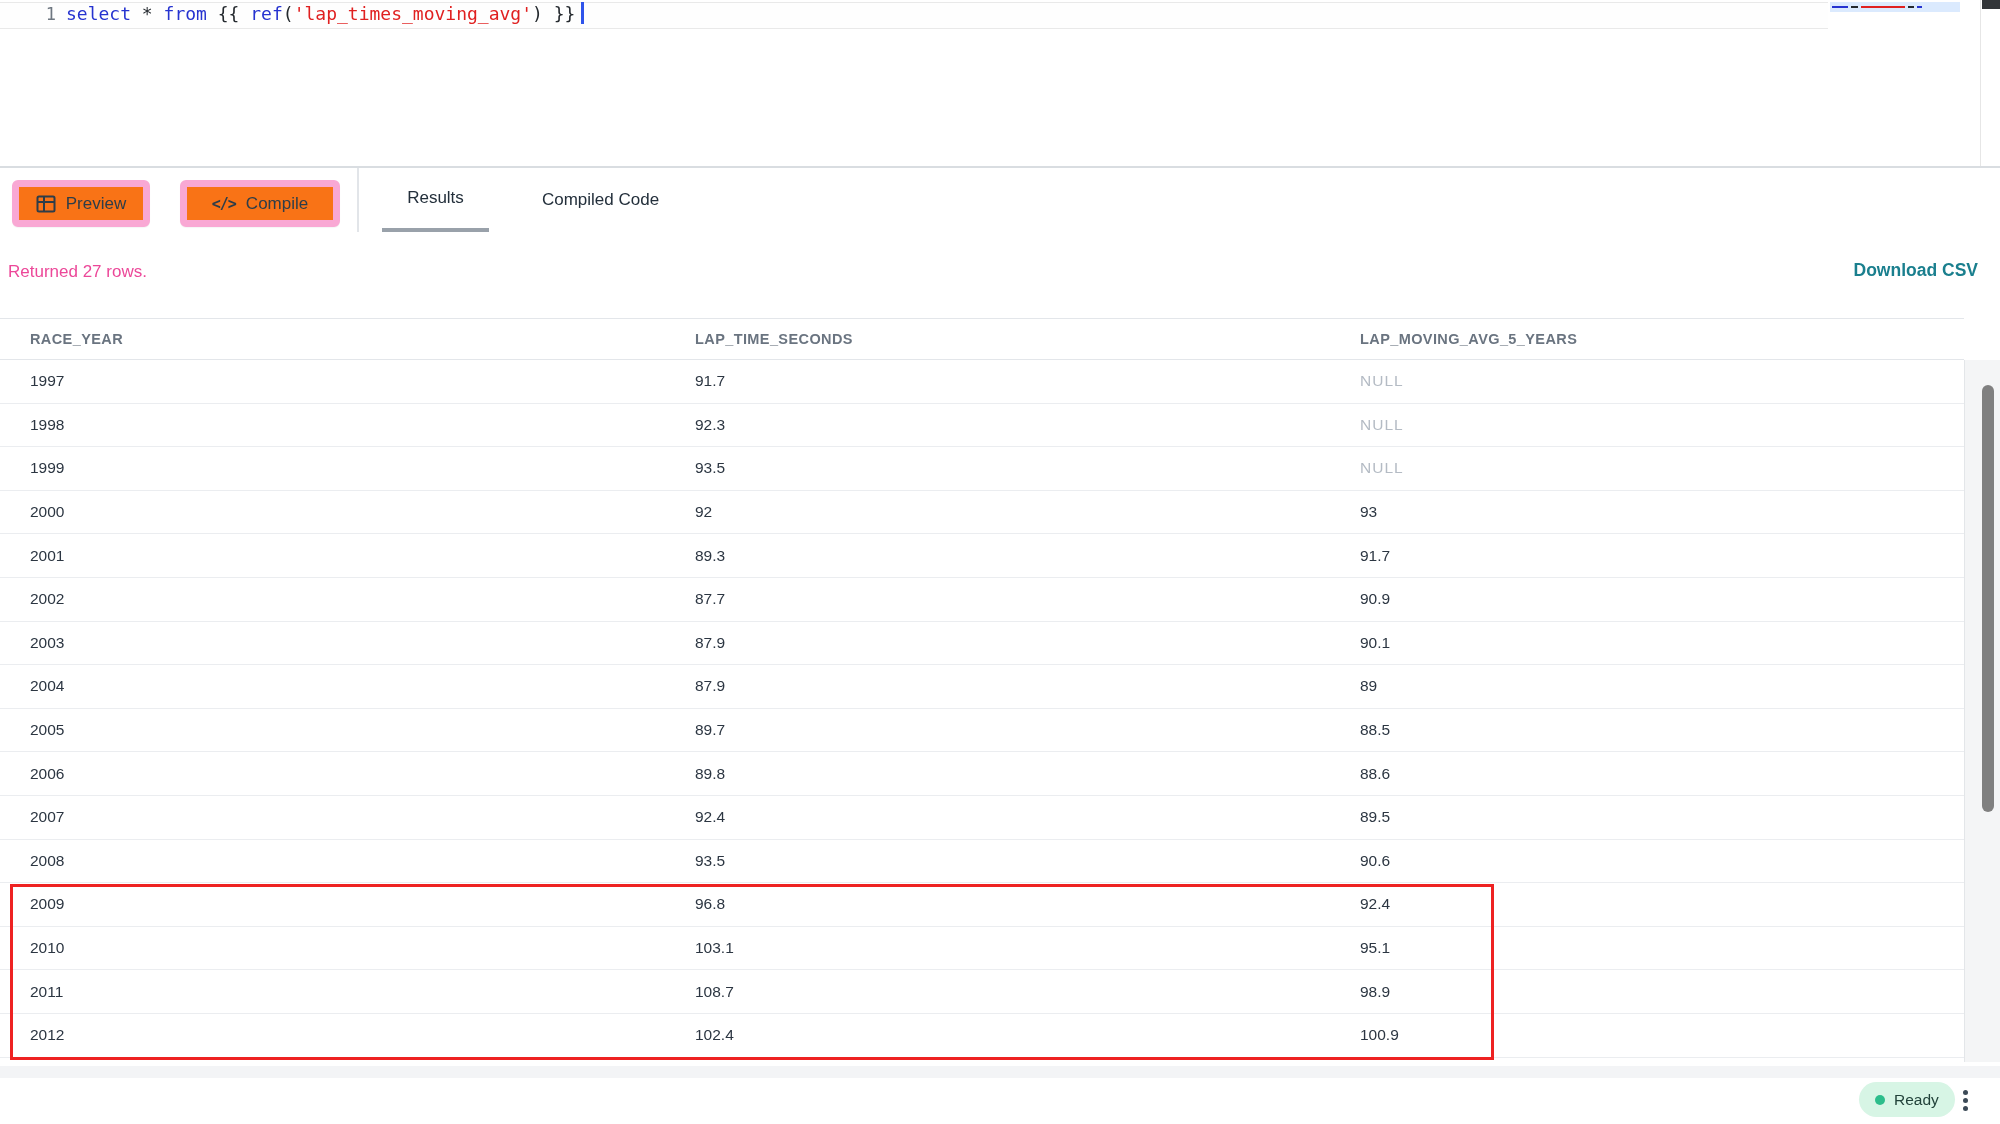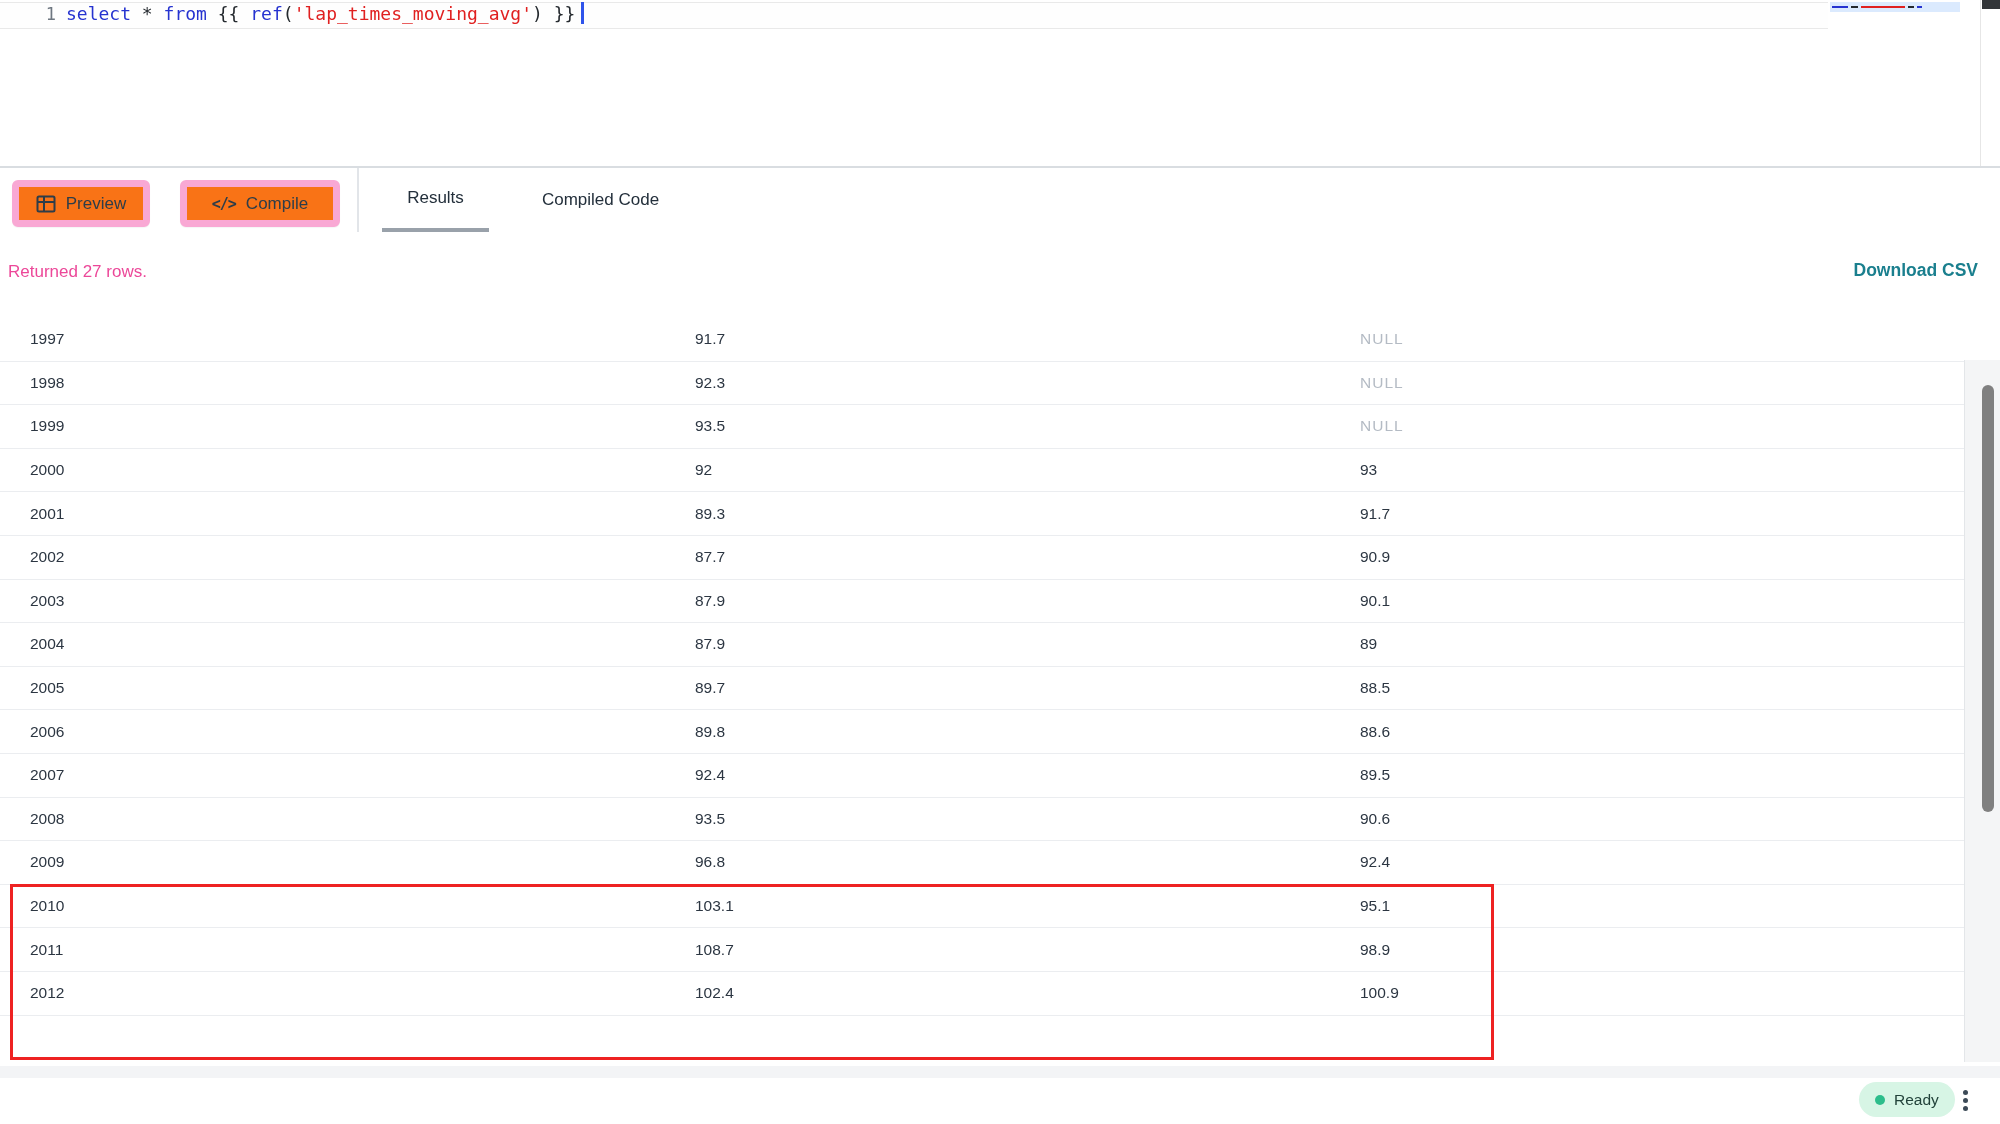--- a/index.html
+++ b/index.html
@@ -149,20 +149,25 @@
       <span>Compiled Code</span>
     </div>
   </div>
 
   <div id="results-meta">
     <div id="row-count">Returned 27 rows.</div>
     <div id="download-csv">Download CSV</div>
   </div>
 
   <div id="table-wrap">
+    <div id="thead">
+      <span>RACE_YEAR</span>
+      <span>LAP_TIME_SECONDS</span>
+      <span>LAP_MOVING_AVG_5_YEARS</span>
+    </div>
     <div id="tbody">
         <div class="trow">
           <span>1997</span>
           <span>91.7</span>
           <span class="null">NULL</span>
         </div>
         <div class="trow">
           <span>1998</span>
           <span>92.3</span>
           <span class="null">NULL</span>

